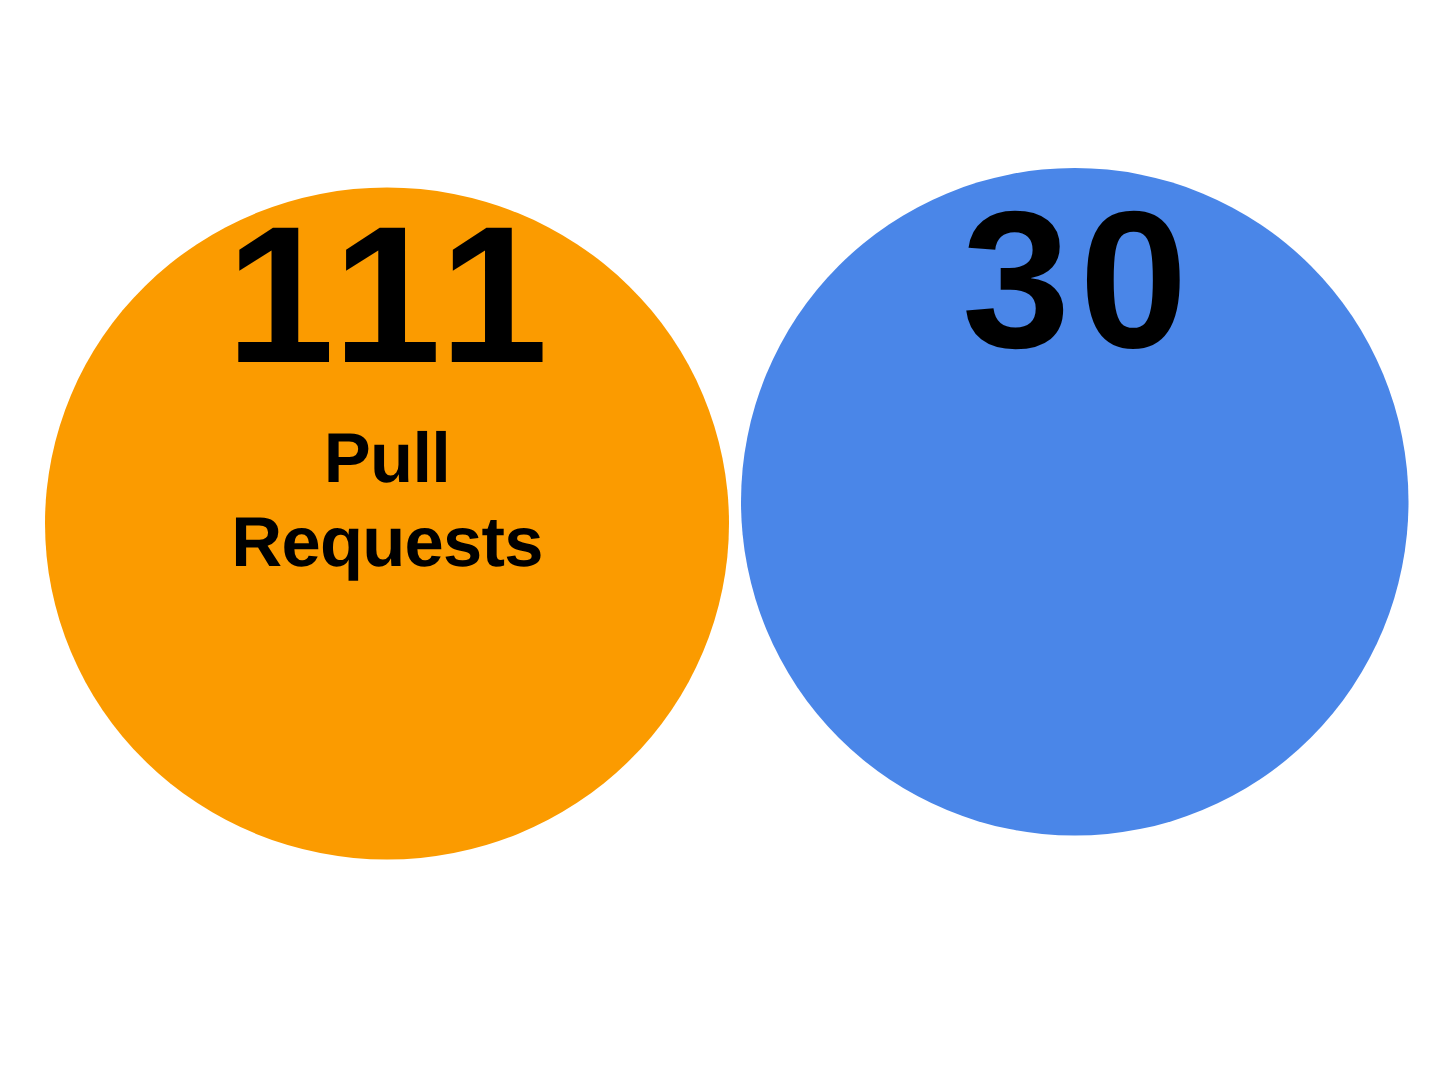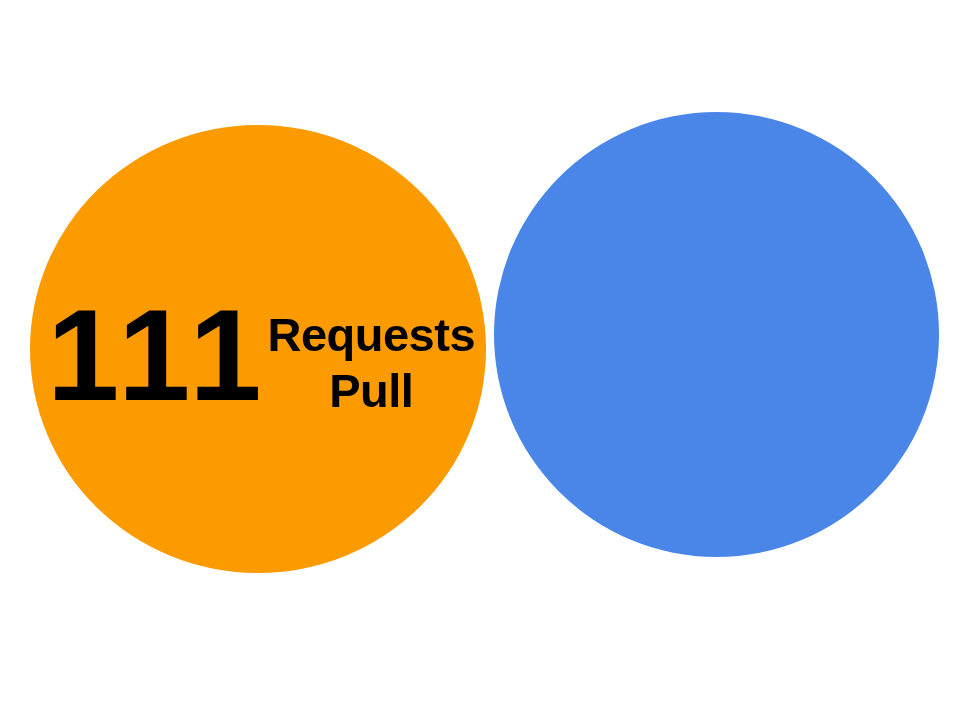--- a/index.html
+++ b/index.html
@@ -29,23 +29,22 @@
   .circle-contrib {
     left: 494px;
     top: 112px;
     width: 445px;
     height: 445px;
   }
   .circle-content {
     position: absolute;
     inset: 0;
     display: flex;
-    flex-direction: row;
+    flex-direction: column;
     align-items: center;
-    justify-content: center;
     text-align: center;
     color: #000000;
   }
   .circle-pr .circle-content { transform: translateY(6px); }
   .circle-contrib .circle-content { transform: translateY(9px); }
   .stat-value {
     font-size: 130px;
     font-weight: 700;
     line-height: 1;
     letter-spacing: 6px;
@@ -64,24 +63,25 @@
 </style>
 </head>
 <body>
 
 <div class="slide">
 
   <div class="stat-circle circle-pr" style="background-color: rgb(251, 155, 0);">
     <div class="circle-content">
       <div class="stat-value">111</div>
       <div class="stat-label">
+        <span class="label-line">Pull</span>
         <span class="label-line">Requests</span>
-        <span class="label-line">Pull</span>
       </div>
     </div>
   </div>
 
   <div class="stat-circle circle-contrib" style="background-color: rgb(74, 134, 232);">
     <div class="circle-content">
+      <div class="stat-value">30</div>
     </div>
   </div>
 
 </div>
 
 </body></html>

